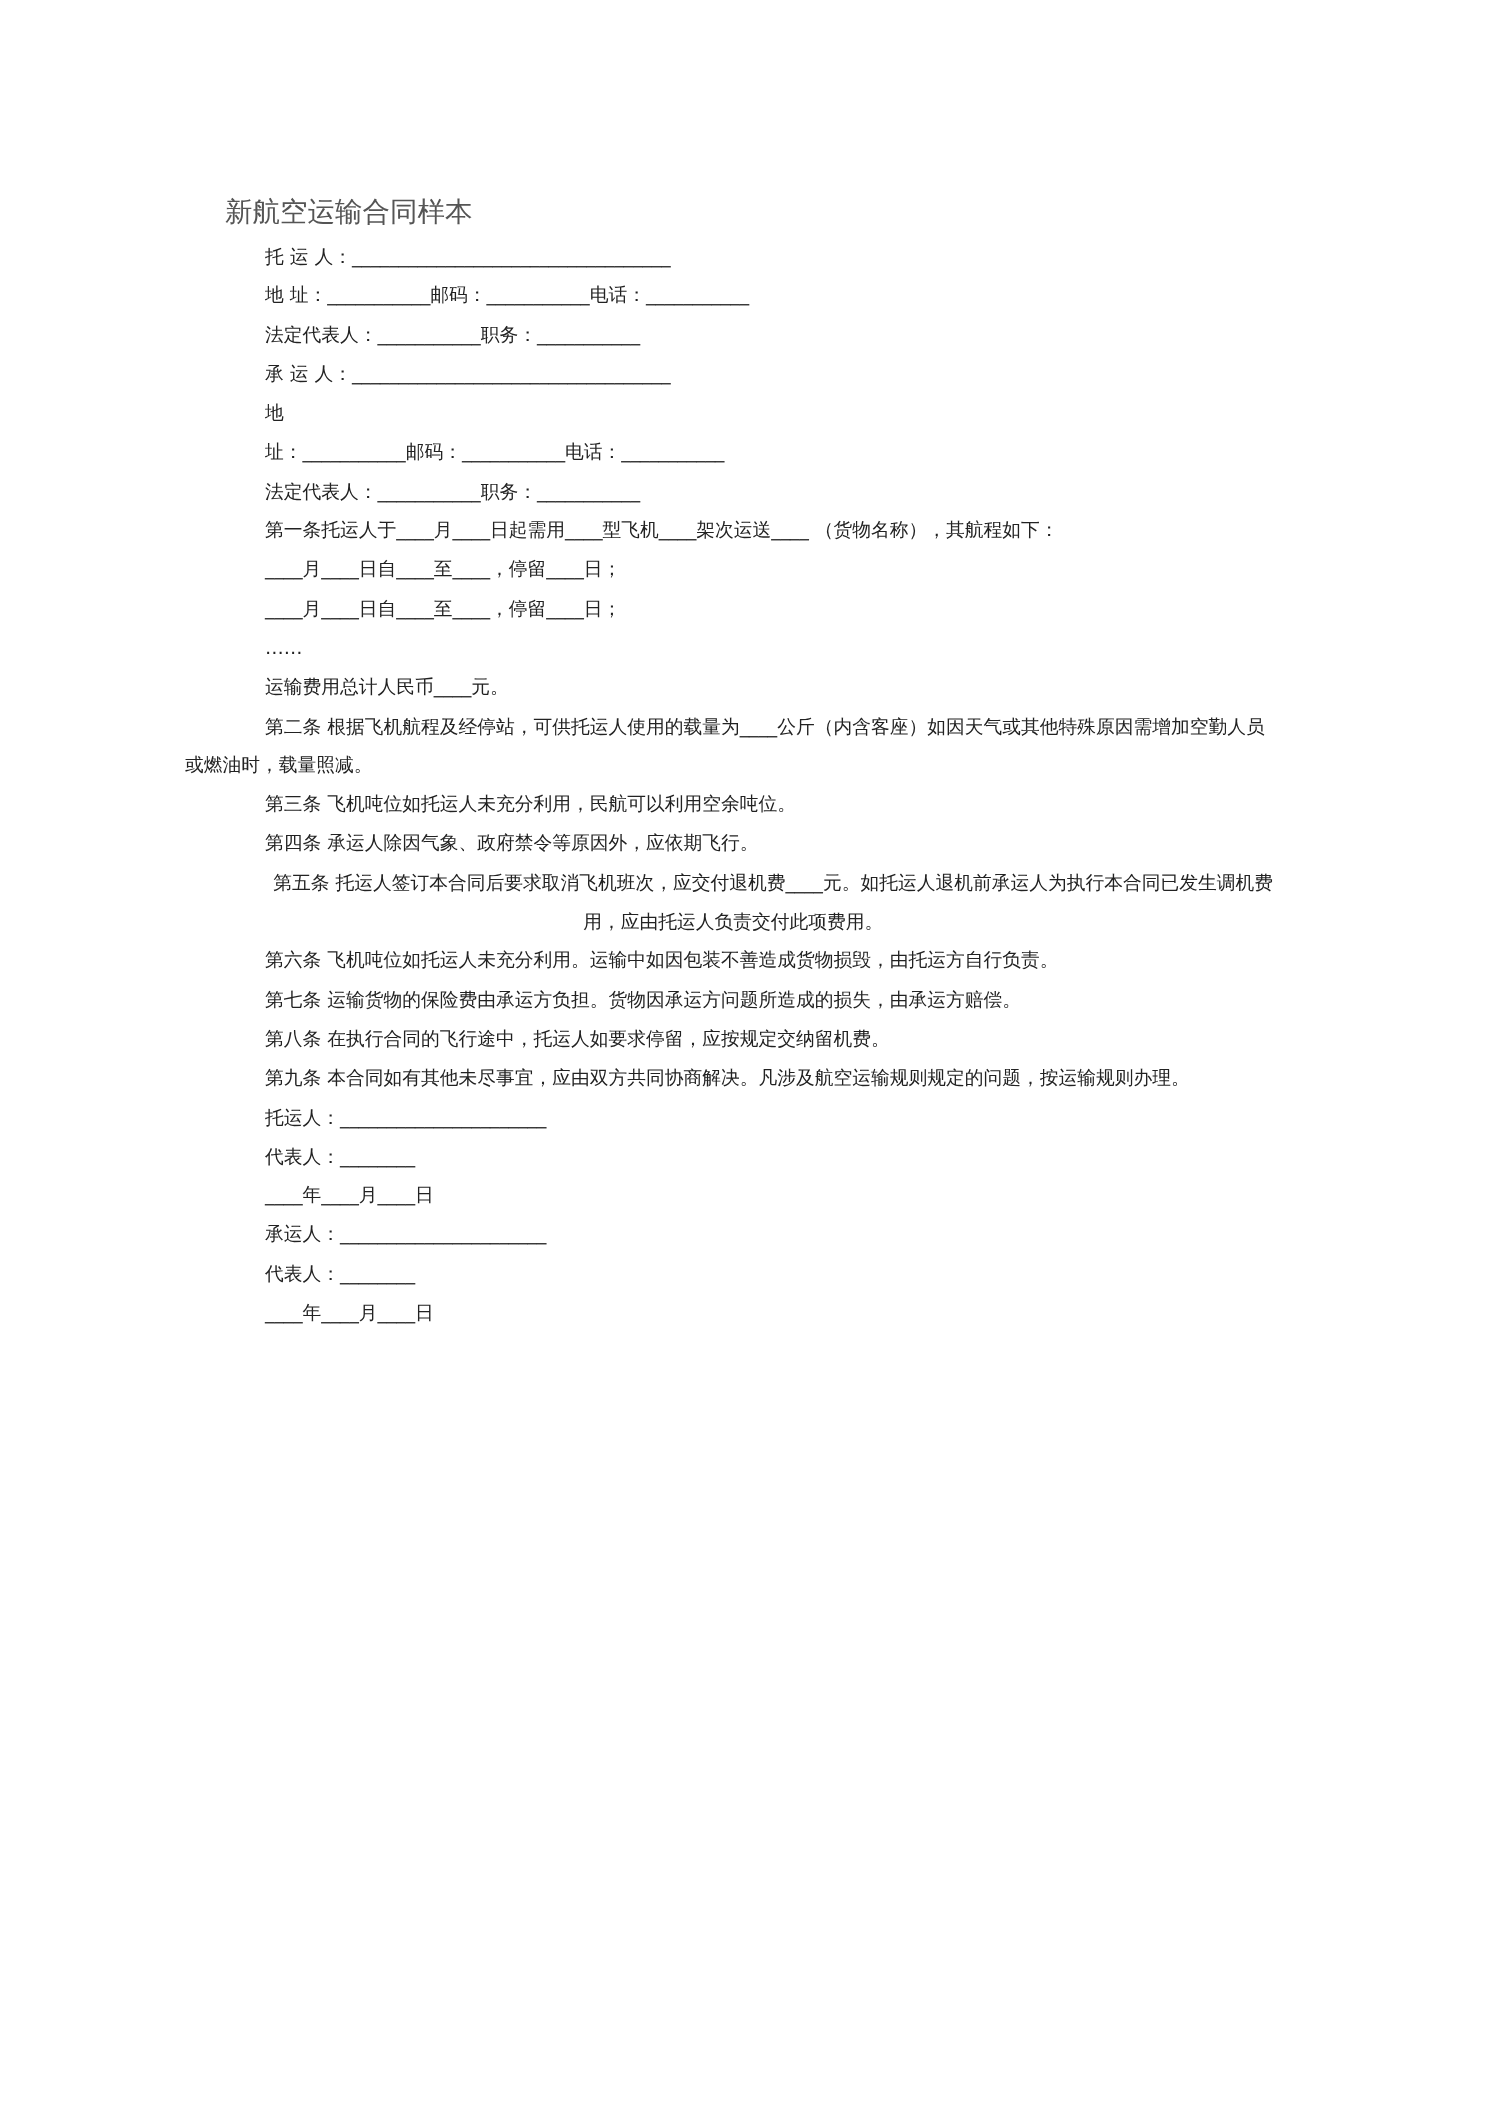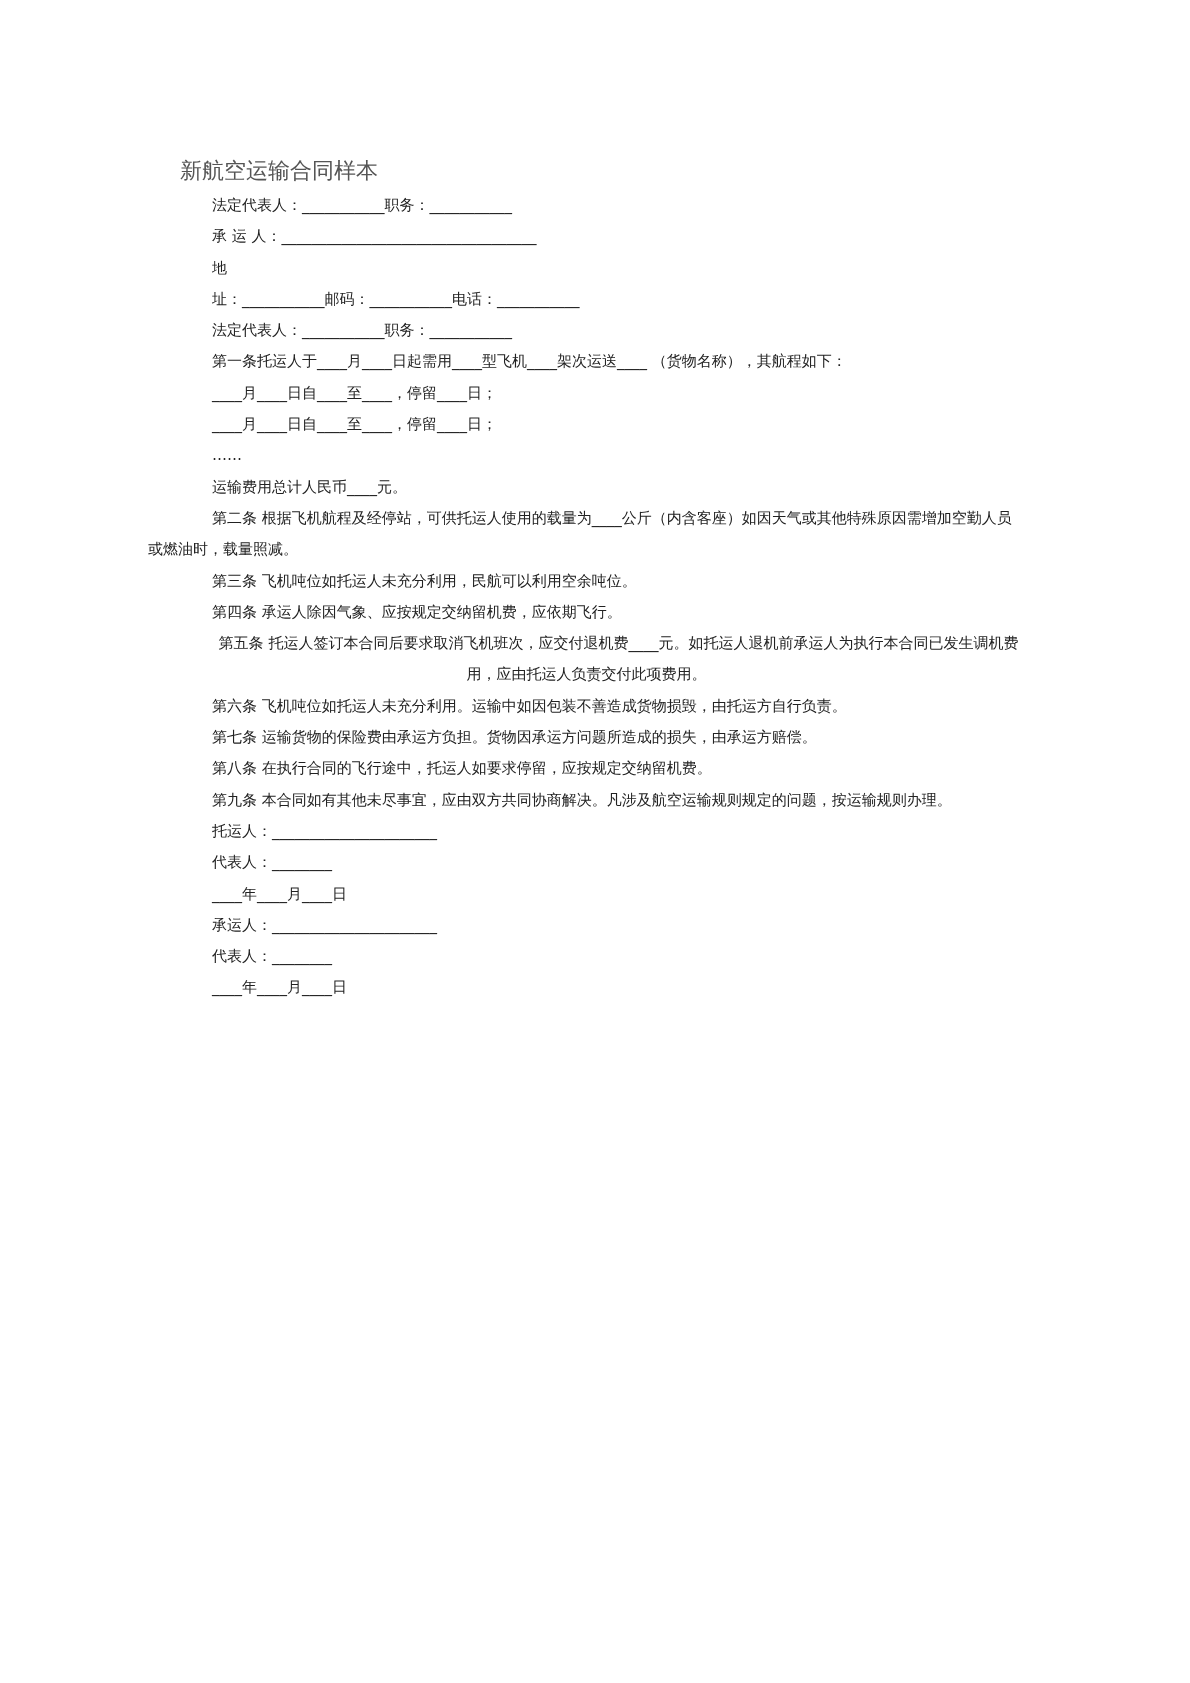--- a/index.html
+++ b/index.html
@@ -54,33 +54,35 @@
       text-indent: 32px;
       line-height: 31.3px;
     }
   </style>
 </head>
 <body>
 
 <div class="page">
   <div class="title">新航空运输合同样本</div>
   <div class="body">
+    <div class="line indent">托 运 人：__________________________________</div>
+    <div class="line indent">地 址：___________邮码：___________电话：___________</div>
     <div class="line indent">法定代表人：___________职务：___________</div>
     <div class="line indent">承 运 人：__________________________________</div>
     <div class="line indent">地</div>
     <div class="line indent">址：___________邮码：___________电话：___________</div>
     <div class="line indent">法定代表人：___________职务：___________</div>
     <div class="line indent">第一条托运人于____月____日起需用____型飞机____架次运送____ （货物名称），其航程如下：</div>
     <div class="line indent">____月____日自____至____，停留____日；</div>
     <div class="line indent">____月____日自____至____，停留____日；</div>
     <div class="line indent">……</div>
     <div class="line indent">运输费用总计人民币____元。</div>
     <div class="wrap" style="margin-left:-32px; text-indent:64px;">第二条 根据飞机航程及经停站，可供托运人使用的载量为____公斤（内含客座）如因天气或其他特殊原因需增加空勤人员或燃油时，载量照减。</div>
     <div class="line indent">第三条 飞机吨位如托运人未充分利用，民航可以利用空余吨位。</div>
-    <div class="line indent">第四条 承运人除因气象、应按规定交纳留机费，应依期飞行。</div>
+    <div class="line indent">第四条 承运人除因气象、政府禁令等原因外，应依期飞行。</div>
     <div class="wrap" style="margin-left:-32px; text-indent:64px;text-align:center;">第五条 托运人签订本合同后要求取消飞机班次，应交付退机费____元。如托运人退机前承运人为执行本合同已发生调机费用，应由托运人负责交付此项费用。</div>
     <div class="line indent">第六条 飞机吨位如托运人未充分利用。运输中如因包装不善造成货物损毁，由托运方自行负责。</div>
     <div class="line indent">第七条 运输货物的保险费由承运方负担。货物因承运方问题所造成的损失，由承运方赔偿。</div>
     <div class="line indent">第八条 在执行合同的飞行途中，托运人如要求停留，应按规定交纳留机费。</div>
     <div class="line indent">第九条 本合同如有其他未尽事宜，应由双方共同协商解决。凡涉及航空运输规则规定的问题，按运输规则办理。</div>
     <div class="line indent">托运人：______________________</div>
     <div class="line indent">代表人：________</div>
     <div class="line indent">____年____月____日</div>
     <div class="line indent">承运人：______________________</div>
     <div class="line indent">代表人：________</div>

